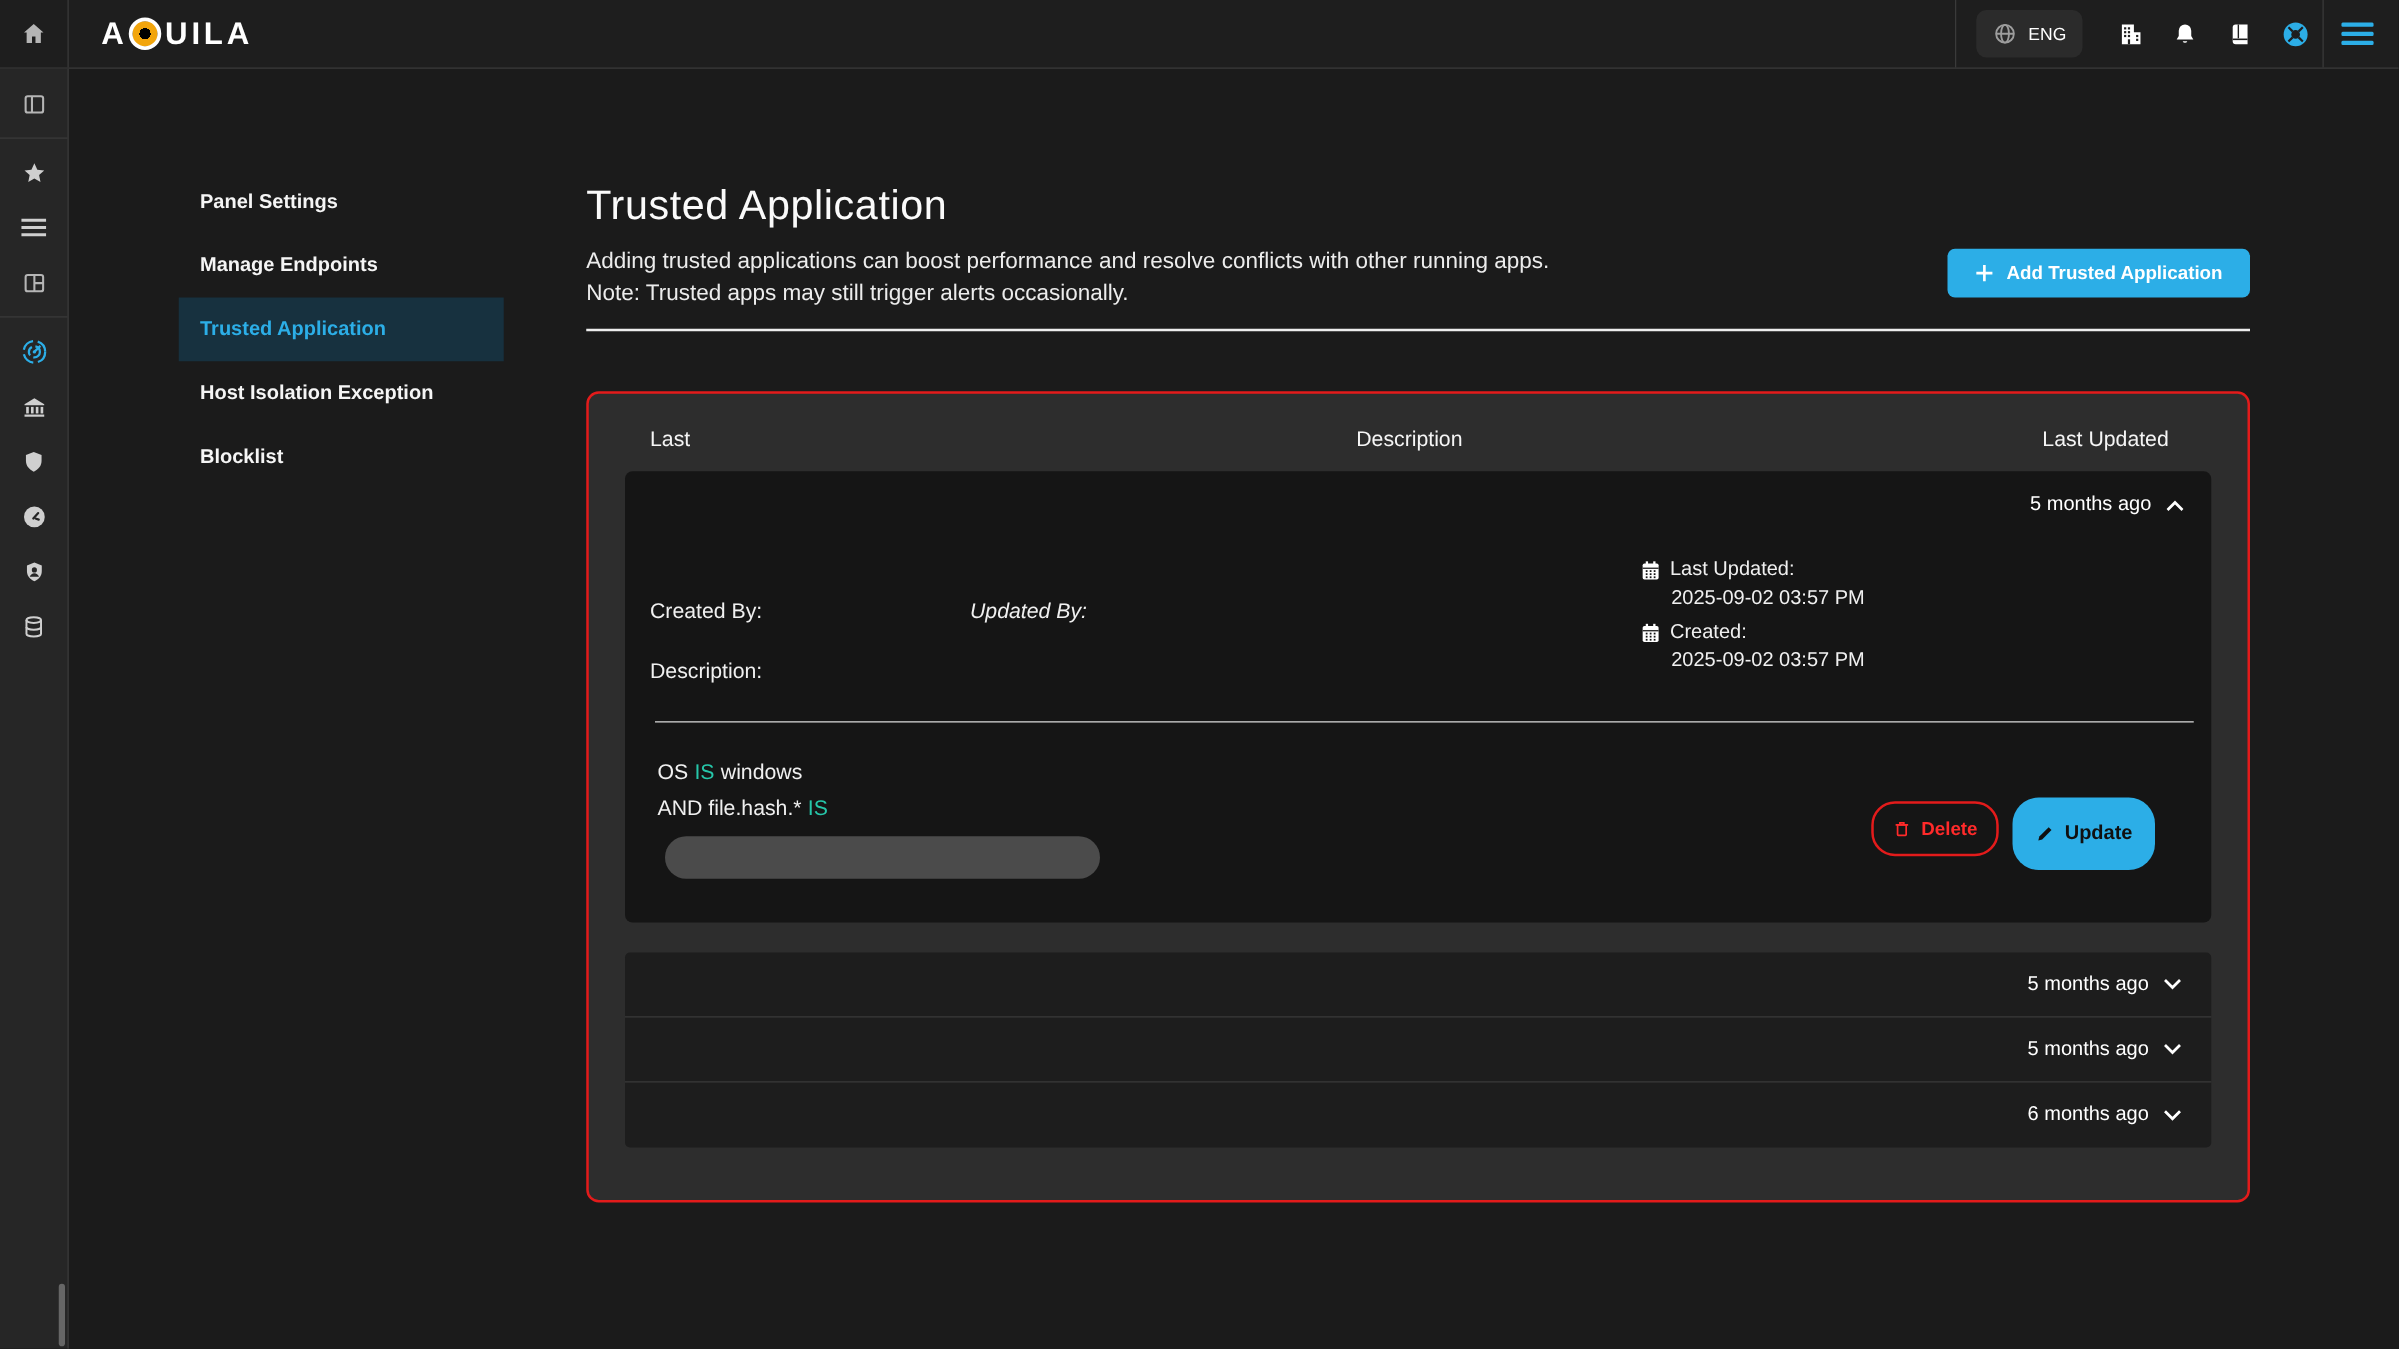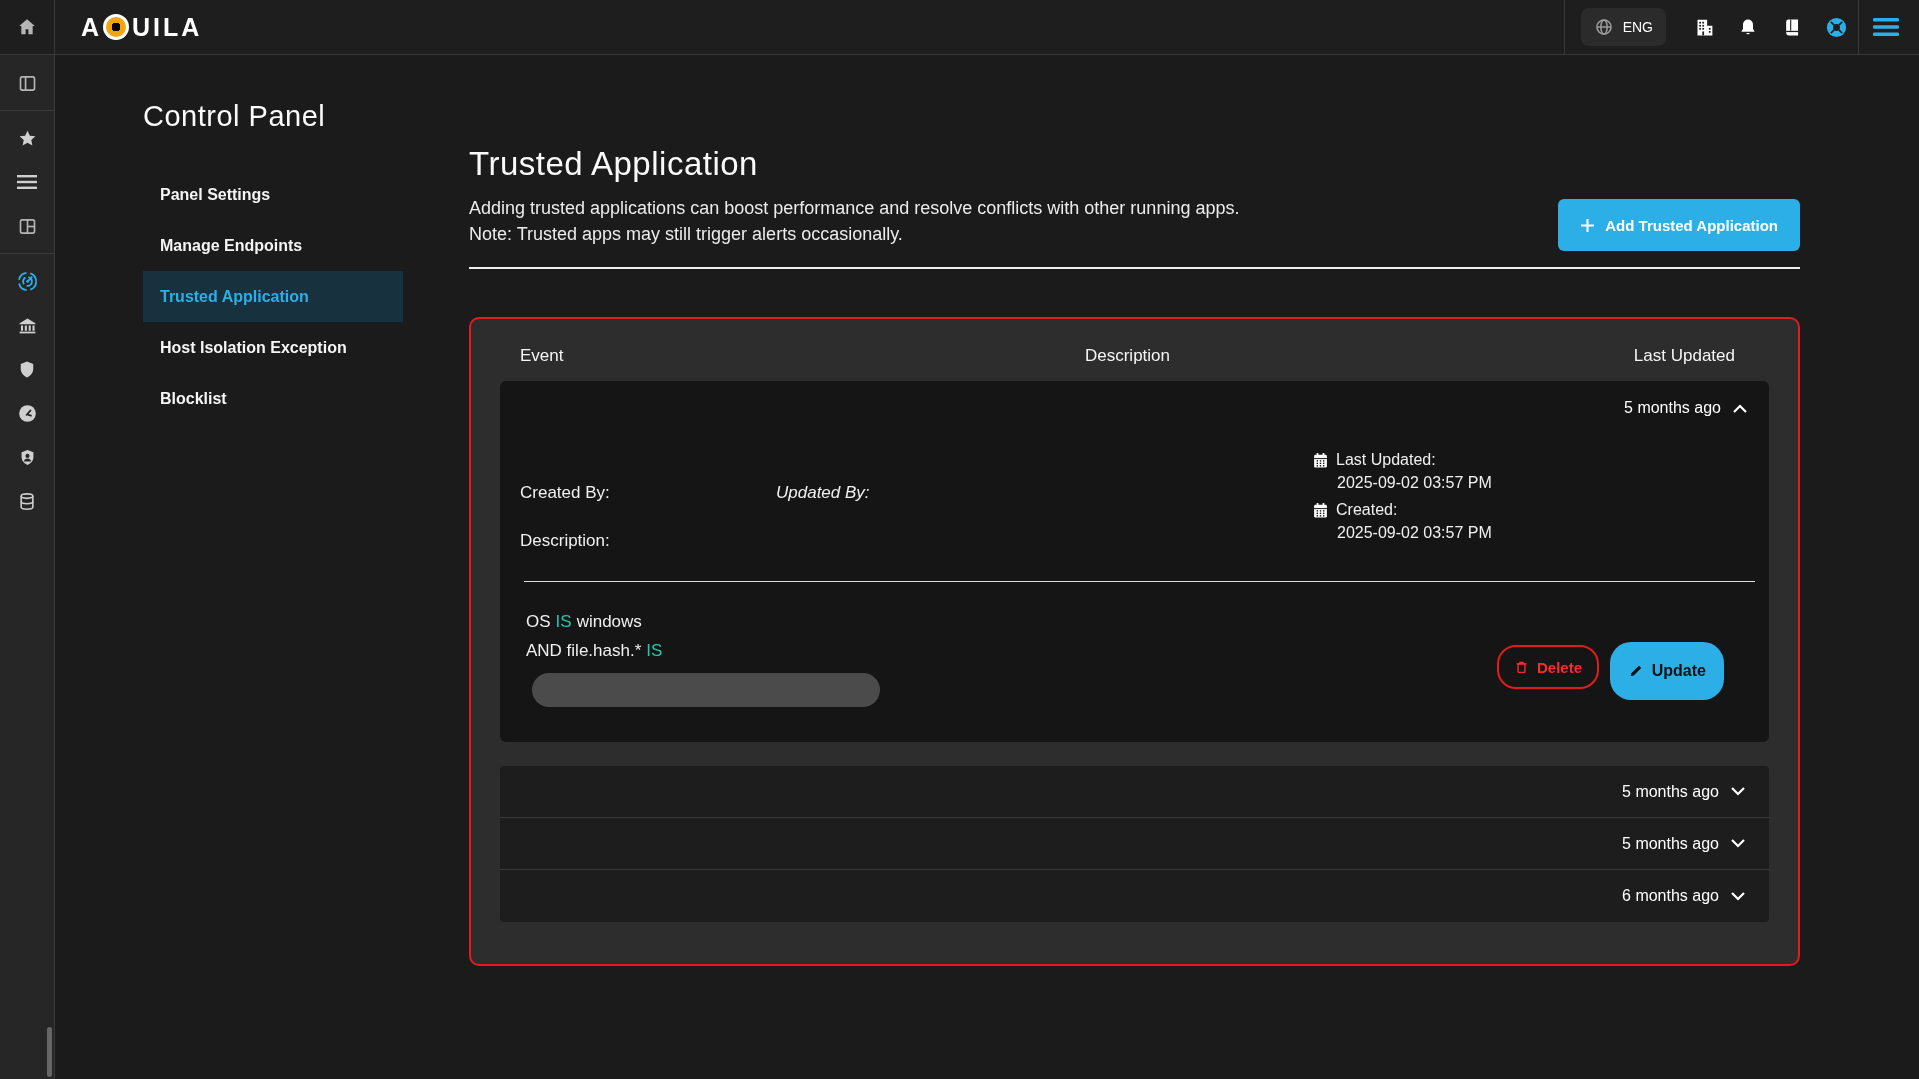--- a/index.html
+++ b/index.html
@@ -42,21 +42,21 @@
   .cp-col { width:326px; flex-shrink:0; }
   .cp-title { font-size:29px; font-weight:400; color:#fafafa; letter-spacing:0.5px; }
   .cp-menu { margin-top:36px; width:260px; }
   .cp-item { height:51px; display:flex; align-items:center; padding-left:17px;
              font-size:16px; font-weight:600; color:#f5f5f5; cursor:pointer; }
   .cp-item.active { background:#17313f; color:#2caee7; }
   .main-col { flex:1; padding-right:119px; }
   .main-head { display:flex; justify-content:space-between; margin-top:45px; }
   .page-title { font-size:33px; font-weight:400; margin:0; letter-spacing:0.5px; color:#fafafa; }
   .page-desc { margin-top:12px; font-size:18px; line-height:26px; max-width:790px; color:#ececec; }
-  .add-btn { margin-top:54px; height:52px; background:#2caee7; color:#fff; border:none;
+  .add-btn { margin-top:54px; height:39px; background:#2caee7; color:#fff; border:none;
              border-radius:6px; font-size:15px; font-weight:700; padding:0 22px;
              display:flex; align-items:center; gap:10px; cursor:pointer;
              font-family:"Liberation Sans", sans-serif; white-space:nowrap; }
   .head-hr { margin:16px 0 0; border:none; height:2px; background:#ededed; }
   
   .panel { margin-top:48px; border:2px solid #e31b1b; border-radius:10px;
            background:#2d2d2d; padding:22px 29px 42px; }
   .tbl-header { display:grid; grid-template-columns:1fr 1fr 1fr; padding:0 34px 0 20px;
                 font-size:17px; color:#f5f5f5; height:30px; align-items:center; }
   .col-center { text-align:center; }
@@ -278,21 +278,20 @@
           <path d="M5 12c0 1.5 3.1 2.7 7 2.7s7-1.2 7-2.7"></path>
         </svg>
       </span>
     </div>
     <div class="rail-thumb"></div>
   </div>
 
   <div class="content">
 
     <div class="cp-col">
-      <div class="cp-title">Control Panel</div>
       <div class="cp-menu">
         <div class="cp-item">Panel Settings</div>
         <div class="cp-item">Manage Endpoints</div>
         <div class="cp-item active">Trusted Application</div>
         <div class="cp-item">Host Isolation Exception</div>
         <div class="cp-item">Blocklist</div>
       </div>
     </div>
 
     <div class="main-col">
@@ -307,21 +306,21 @@
                 <path d="M7 1v12M1 7h12" stroke="#fff" stroke-width="2"></path>
               </svg>
           </span>
           <span>Add Trusted Application</span>
         </button>
       </div>
       <hr class="head-hr">
 
       <div class="panel">
         <div class="tbl-header">
-          <div>Event</div>
+          <div>Last</div>
           <div class="col-center">Description</div>
           <div class="col-right">Last Updated</div>
         </div>
 
         <div class="card">
           <div class="timeago">
             <span>5 months ago</span>
             <span>
               <svg width="14" height="9" viewBox="0 0 14 9">
                   <path d="M1 8l6-6 6 6" stroke="#fff" stroke-width="2.2" fill="none"></path>

